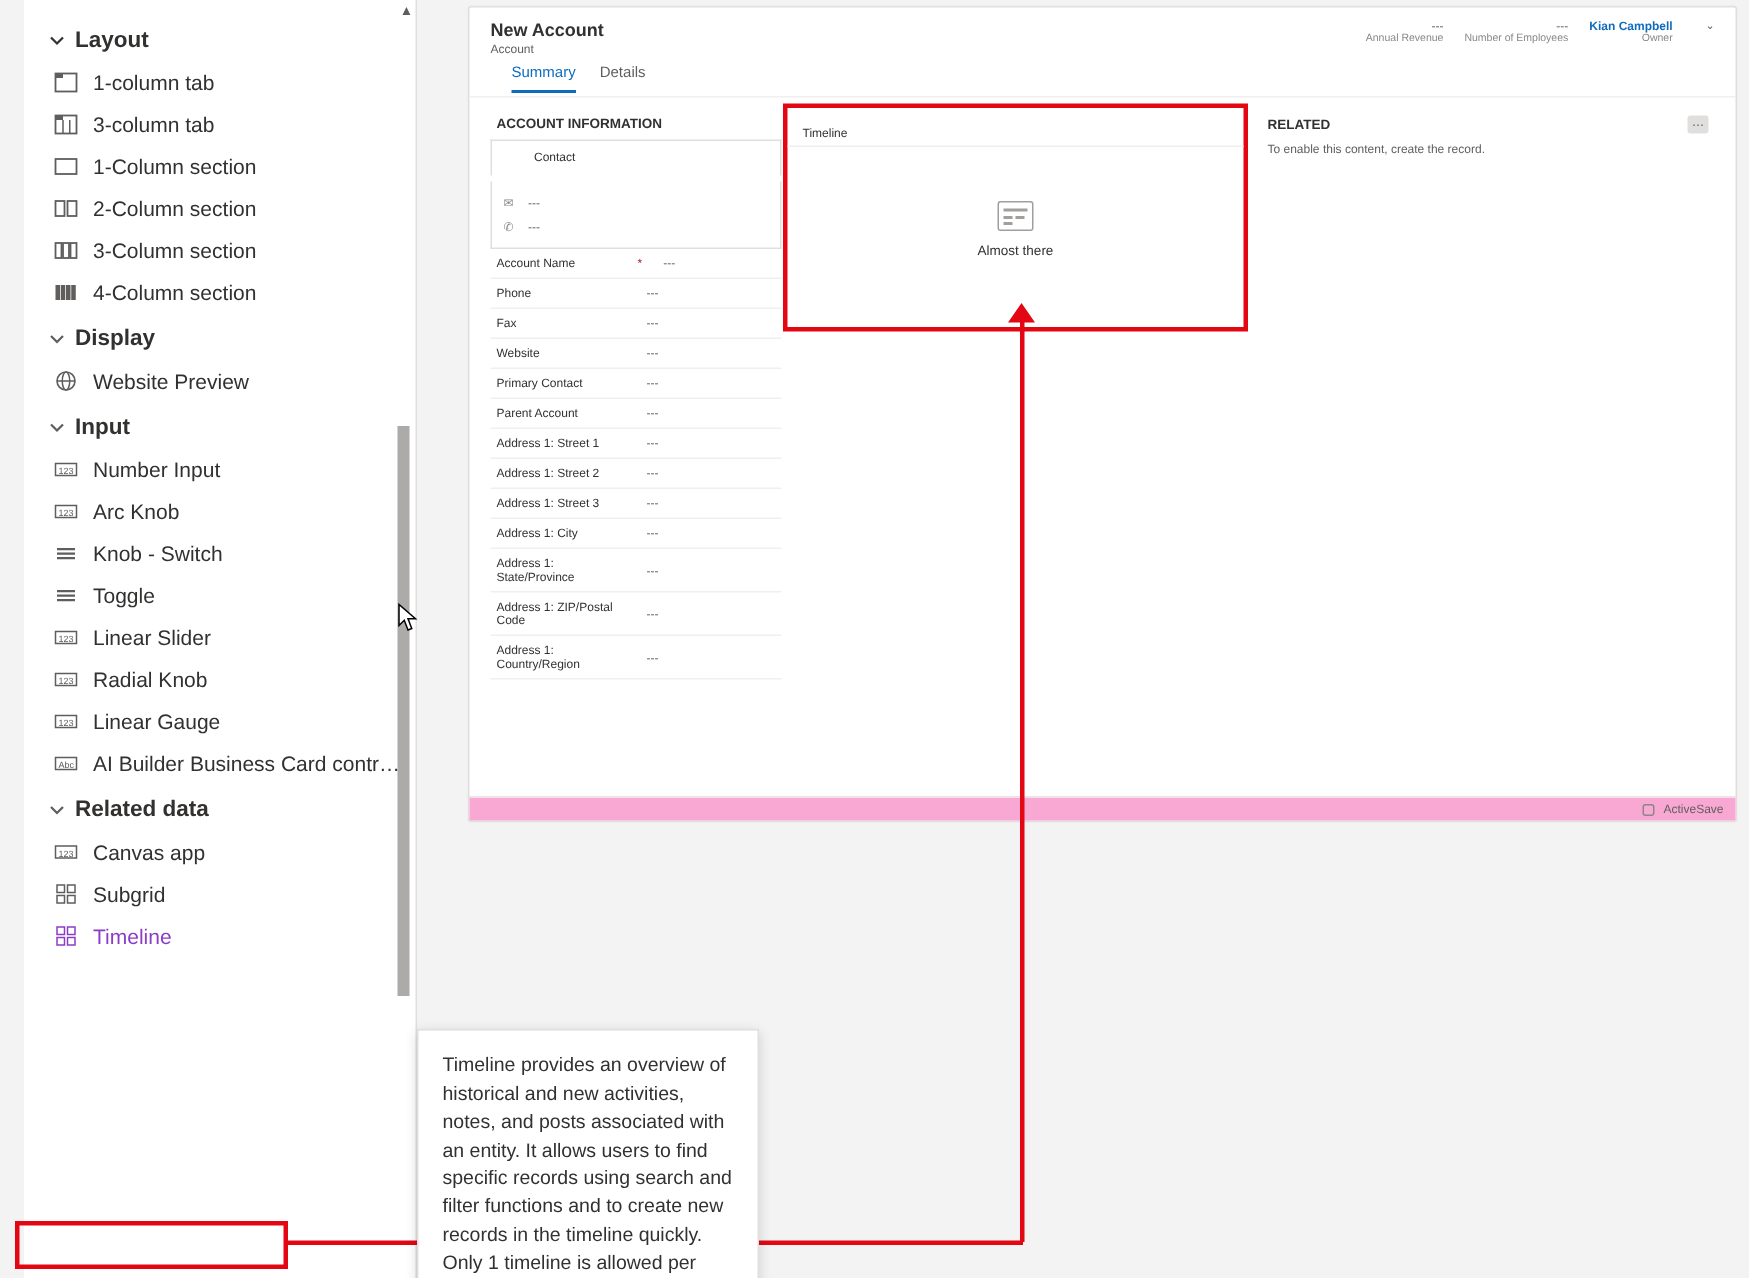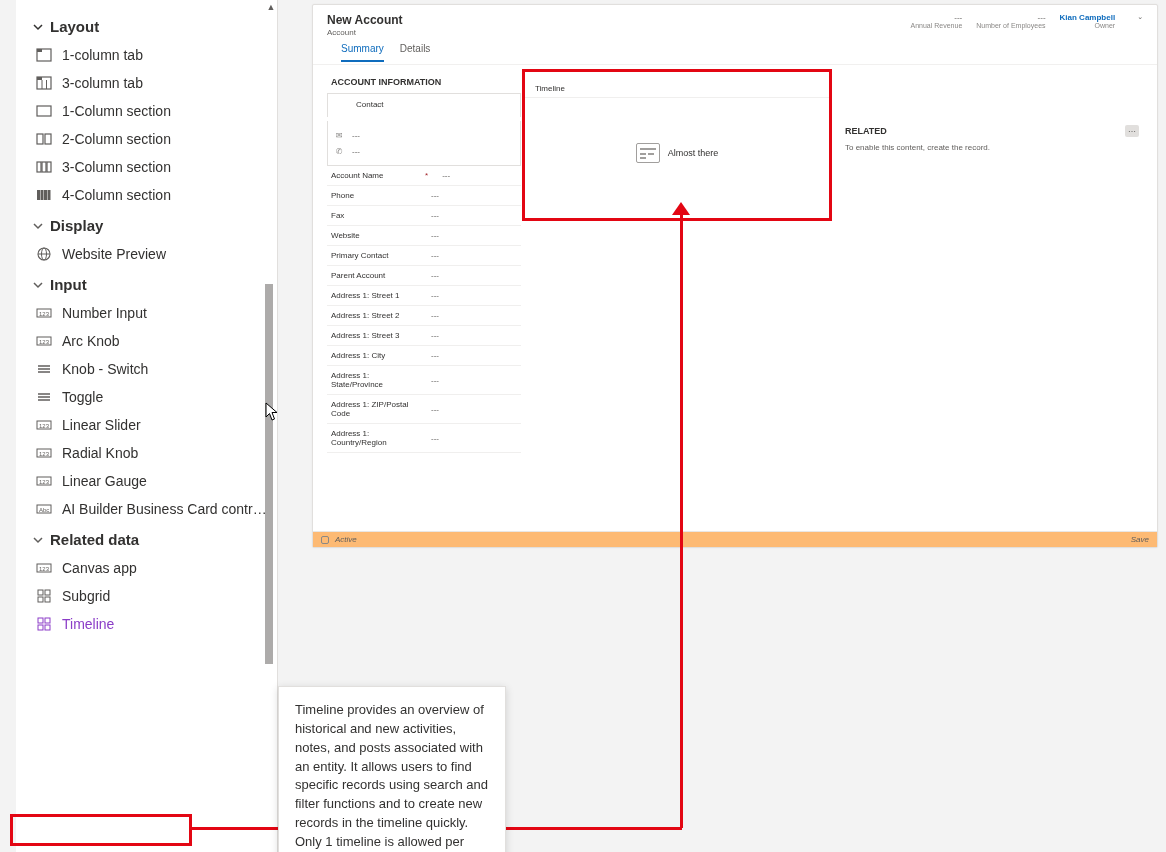--- a/index.html
+++ b/index.html
@@ -151,48 +151,46 @@
   }
   .canvas-body {
     flex: 1;
     display: flex;
     gap: 2px;
     padding: 10px 14px 0 14px;
     overflow: hidden;
   }
   .canvas-footer {
     height: 16px;
-    background: #fdba74;
+    background: #f9a8d4;
     border-top: 1px solid #e9e7e5;
     display: flex;
     align-items: center;
-    justify-content: space-between;
+    justify-content: flex-end;
     padding: 0 8px;
     font-size: 8px;
     color: #605e5c;
-    font-style: italic;
   }
   .foot-left { display:flex; gap:6px; align-items:center; }
   .foot-icon { width:8px;height:8px;border:1px solid #8a8886;border-radius:2px; }
 
   
   .col-left {
     width: 194px;
     flex: 0 0 194px;
     border-right: none;
     display: flex; flex-direction: column;
   }
   .col-mid {
     flex: 1;
     position: relative;
   }
   .col-right {
     width: 302px;
     flex: 0 0 302px;
-    margin-top: 48px;
   }
 
   .sec-title {
     font-size: 9px; font-weight: 600; color: #323130;
     padding: 2px 0 6px 4px;
   }
   .contact-card {
     border: 1px solid #e1dfdd;
     border-bottom: none;
     padding: 6px 6px 8px 28px;
@@ -233,21 +231,21 @@
     border: 3px solid #e30613;
     background: #fff;
   }
   .timeline-title {
     font-size: 8px; color: #323130;
     padding: 12px 10px 4px 10px;
     border-bottom: 1px solid #f0efee;
   }
   .timeline-content {
     height: 110px;
-    display:flex; flex-direction:row;
+    display:flex; flex-direction:column;
     align-items:center; justify-content:center;
     gap: 8px;
   }
   .tl-icon {
     width: 24px; height: 20px;
     border: 1px solid #a19f9d;
     border-radius: 2px;
     position: relative;
   }
   .tl-icon::before {

